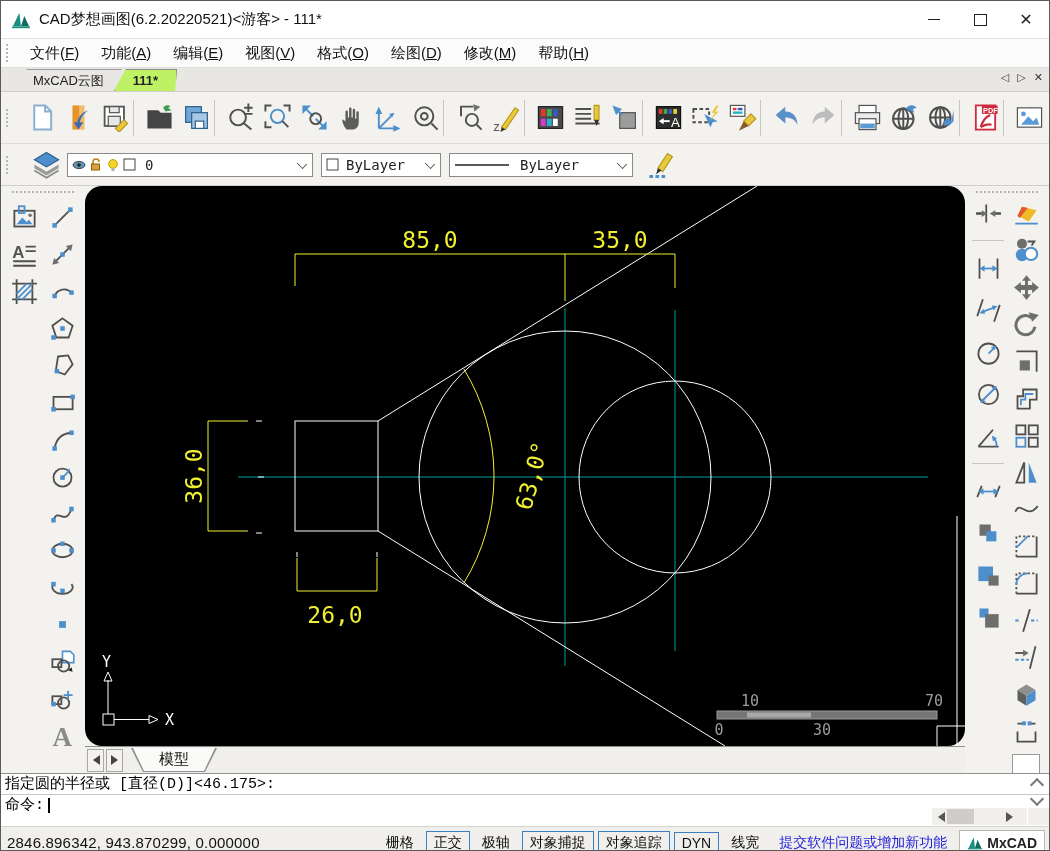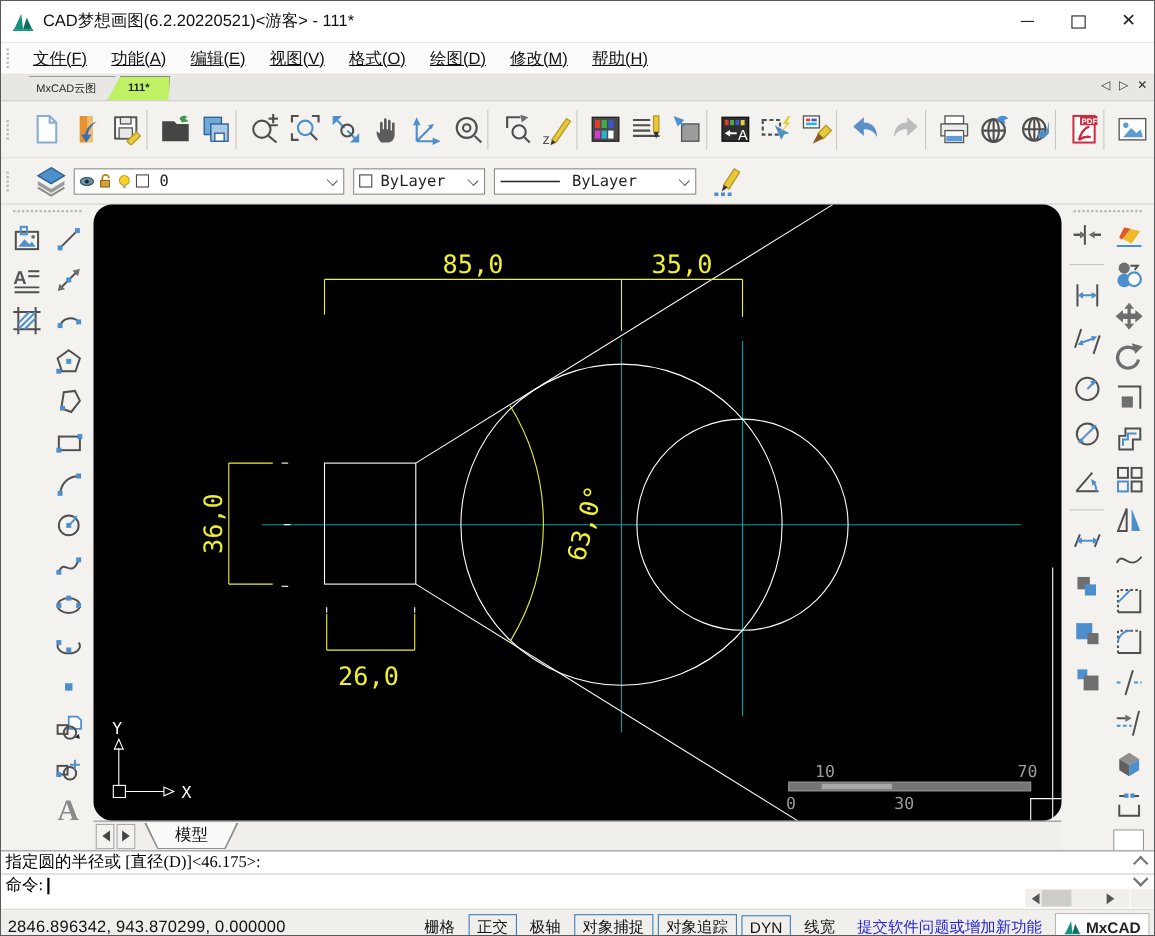--- a/index.html
+++ b/index.html
@@ -9,25 +9,25 @@
   .titlebar{height:37px;background:#ffffff;display:flex;align-items:center;border-bottom:1px solid #e3e3e3;justify-content:space-between;}
   .appicon{margin:0 8px 0 10px;}
   .title{font-size:15px;color:#111;flex:1;}
   .winbtn{width:46px;height:36px;display:flex;align-items:center;justify-content:center;color:#222;}
   .minbar{width:12px;height:1px;background:#222;}
   .maxbox{width:11px;height:10px;border:1px solid #222;}
   .closex{font-size:16px;line-height:1;}
   
   .menubar{height:28px;background:#fbfbfb;display:flex;align-items:center;border-bottom:1px solid #e0e0e0;}
   .gripv{width:4px;height:18px;border-left:2px dotted #b5b5b5;margin:0 7px 0 5px;}
-  .mi{font-size:15px;color:#111;padding:0 11px;white-space:nowrap;text-decoration:underline;}
+  .mi{font-size:15px;color:#111;padding:0 11px;white-space:nowrap;}
   .mi .u{text-decoration:underline;}
   
   .tabbar{height:23px;background:#e9e7e4;display:flex;align-items:flex-end;border-bottom:1px solid #d0cecb;position:relative;}
-  .dtab{height:21px;padding:0 18px;display:flex;align-items:center;font-size:10px;color:#222;
+  .dtab{height:21px;padding:0 18px;display:flex;align-items:center;font-size:13px;color:#222;
         clip-path:polygon(12px 0,100% 0,calc(100% - 2px) 100%,0 100%);margin-left:14px;}
   .dtab.inactive{background:#e9e7e4;border-top:1px solid #9a9a9a;}
   .dtab.active{background:#bef264;border:1px solid #8a8a8a;border-bottom:none;font-weight:bold;margin-left:-8px;}
   .tabnav{position:absolute;right:6px;top:3px;display:flex;gap:8px;font-size:11px;color:#333;}
   .tabnav span{cursor:default;}
   
   .toolbar{height:51px;background:#f4f2ef;display:flex;align-items:center;border-bottom:1px solid #dddbd8;}
   .tbtn{width:37px;height:42px;display:flex;align-items:center;justify-content:flex-end;border-radius:2px;}
   .vsep{width:1px;height:36px;background:#c8c6c3;margin:0 3px;}
   svg.ic{width:29px;height:29px;}
@@ -53,21 +53,21 @@
   .center{width:880px;display:flex;flex-direction:column;}
   .canvas{width:880px;height:560px;background:#000;position:relative;border-radius:17px;}
   
   .modelbar{height:27px;background:#f1efec;border-top:1px solid #8f8f8f;display:flex;align-items:center;}
   .navarrow{width:15px;height:21px;border:1px solid #a8a8a8;background:#f4f2ef;display:flex;align-items:center;justify-content:center;margin-left:2px;}
   .tri-l{width:0;height:0;border:5px solid transparent;border-right:7px solid #444;margin-left:-4px;}
   .tri-r{width:0;height:0;border:5px solid transparent;border-left:7px solid #444;margin-right:-4px;}
   .mtab-outer{margin-left:8px;height:24px;background:#8f8f8f;clip-path:polygon(0 0,100% 0,calc(100% - 12px) 100%,12px 100%);padding:0;position:relative;width:86px;}
   .mtab-inner{position:absolute;inset:0 1px 1px 1px;background:#fafaf8;clip-path:polygon(1px 0,calc(100% - 1px) 0,calc(100% - 12px) 100%,12px 100%);display:flex;align-items:center;justify-content:center;font-size:15px;color:#111;}
   
-  .cmd{height:52px;background:#fff;border-top:1px solid #8f8f8f;position:relative;font-family:Liberation Serif, serif;font-size:15px;color:#000;}
+  .cmd{height:52px;background:#fff;border-top:1px solid #8f8f8f;position:relative;font-family:Liberation Mono, monospace;font-size:15px;color:#000;}
   .cmdline1{height:19px;line-height:19px;padding:1px 6px 0 4px;border-bottom:1px solid #c8c8c8;white-space:pre;}
   .cmdline2{height:19px;line-height:19px;padding:1px 6px 0 4px;white-space:pre;display:flex;align-items:center;}
   .caret{display:inline-block;width:2px;height:15px;background:#000;margin-left:4px;}
   .vscroll{position:absolute;right:4px;top:4px;width:16px;height:28px;display:flex;flex-direction:column;align-items:center;justify-content:space-between;padding:2px 0;box-sizing:border-box;}
   .chup{width:8px;height:8px;border-left:2px solid #777;border-top:2px solid #777;transform:rotate(45deg);}
   .chdn{width:8px;height:8px;border-left:2px solid #777;border-top:2px solid #777;transform:rotate(225deg);}
   .hscroll{position:absolute;right:22px;bottom:1px;width:95px;height:17px;background:#f1efec;display:flex;align-items:center;}
   .hthumb{width:27px;height:15px;background:#cfcdca;margin-left:2px;}
   .corner{position:absolute;right:0;bottom:1px;width:21px;height:17px;background:#f1efec;}
   

